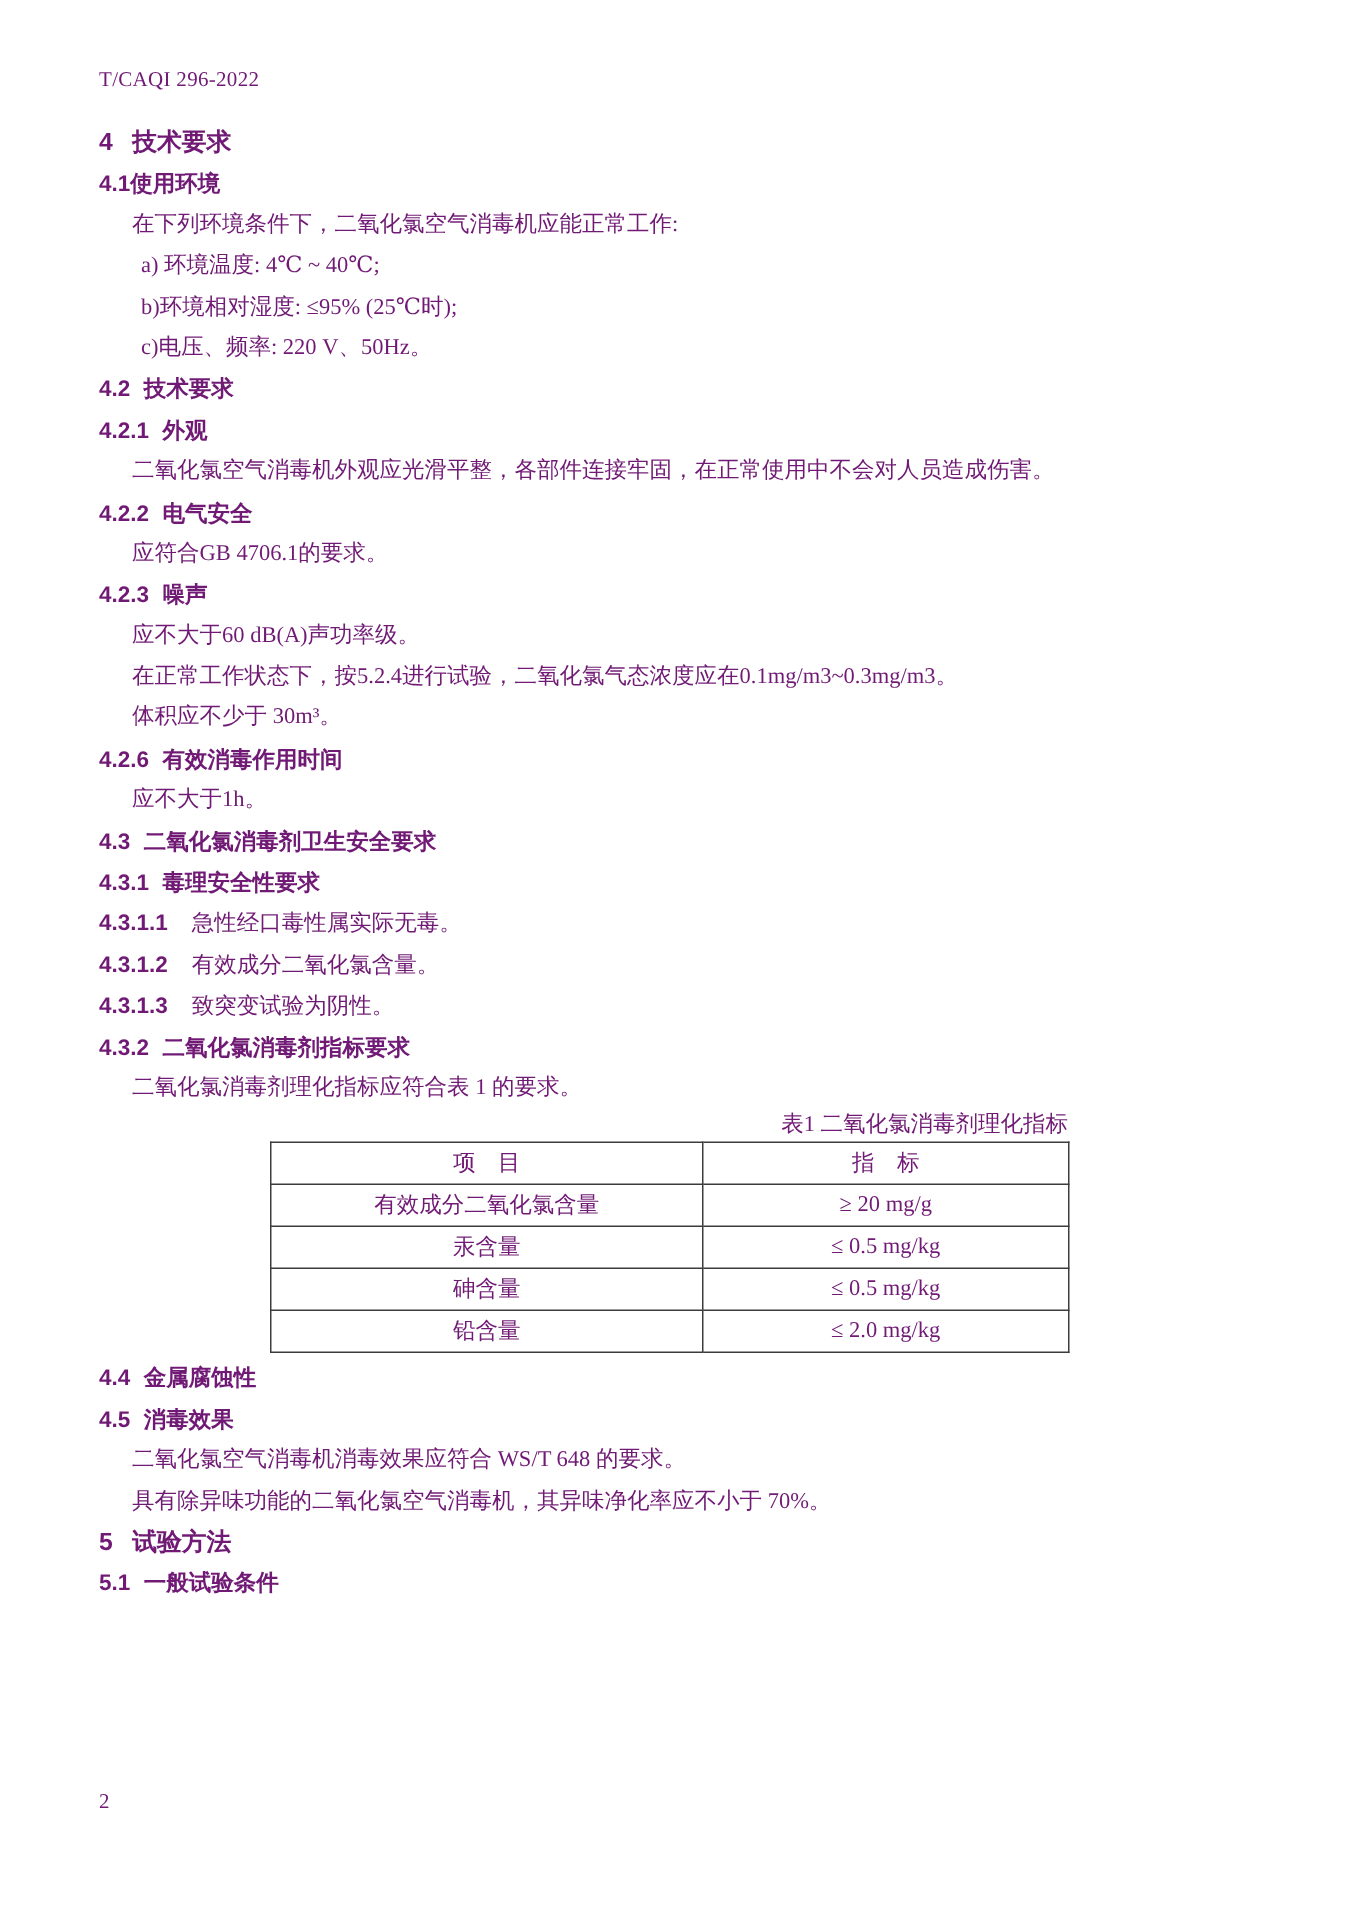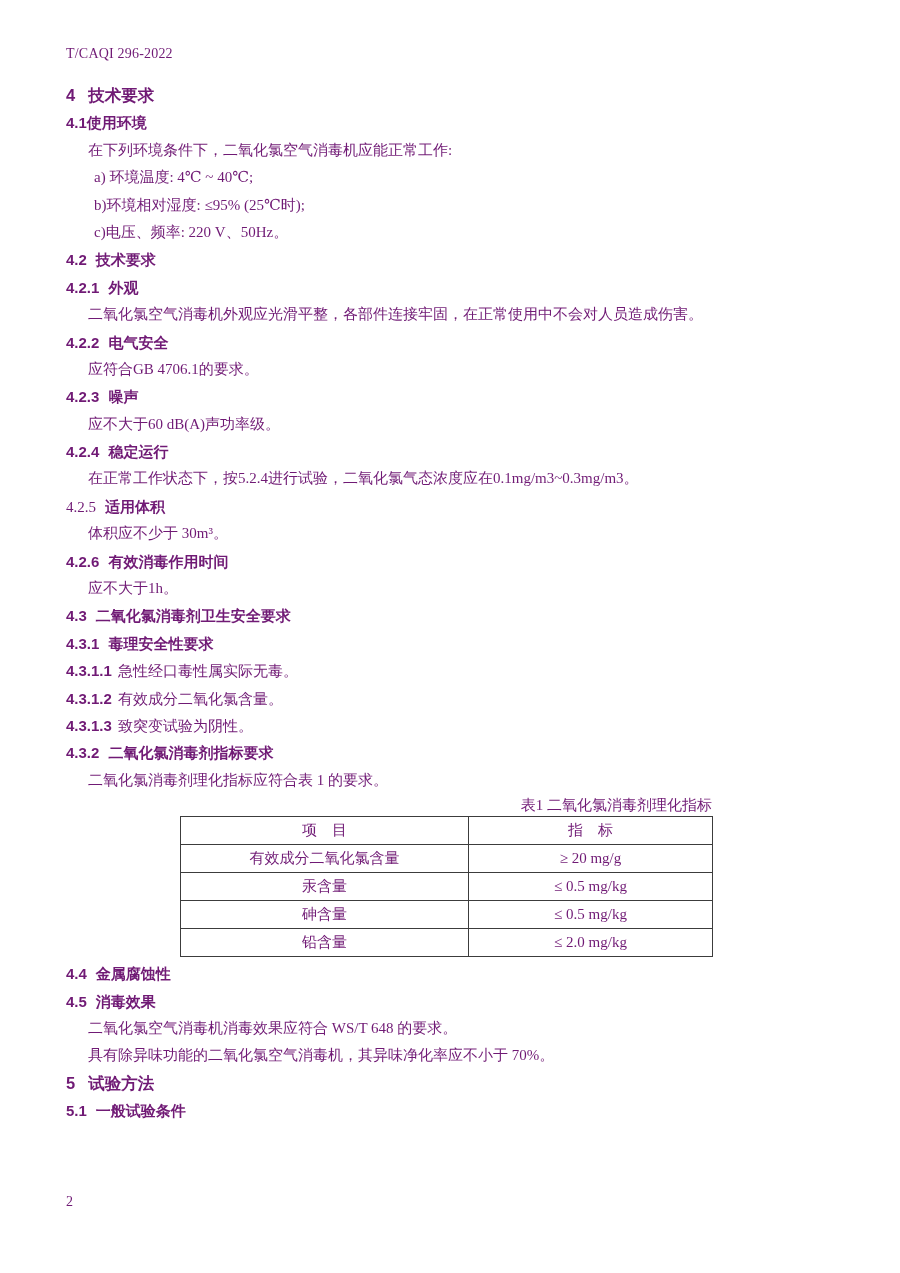--- a/index.html
+++ b/index.html
@@ -23,21 +23,21 @@
   }
   .h1{font-size:16.5px;}
   .h2{font-size:15px;}
   .h1 .title{margin-left:13px;}
   .h2 .title{margin-left:9px;}
   .h2.tight .title{margin-left:0;}
   .num-serif{font-family:"Liberation Serif","DejaVu Serif",serif;font-weight:normal;}
   .para{padding-left:22px;}
   .list{padding-left:28px;}
   .clause .num{font-family:"Liberation Sans","DejaVu Sans",sans-serif;font-weight:bold;}
-  .clause .ctext{margin-left:6px;}
+  .clause .ctext{margin-left:16px;}
   .caption{
     width:532px;margin-left:114px;height:22px;line-height:22px;
     text-align:right;font-size:15px;
   }
   table.spec{
     border-collapse:collapse;table-layout:fixed;
     width:532px;margin-left:114px;margin-bottom:3px;
   }
   table.spec th,table.spec td{
     border:1px solid #3c3c3c;height:27px;padding:0;
@@ -72,24 +72,22 @@
 
     <div class="line h2"><span class="num">4.2.1</span><span class="title">外观</span></div>
     <div class="line para">二氧化氯空气消毒机外观应光滑平整，各部件连接牢固，在正常使用中不会对人员造成伤害。</div>
 
     <div class="line h2"><span class="num">4.2.2</span><span class="title">电气安全</span></div>
     <div class="line para">应符合GB 4706.1的要求。</div>
 
     <div class="line h2"><span class="num">4.2.3</span><span class="title">噪声</span></div>
     <div class="line para">应不大于60 dB(A)声功率级。</div>
 
-    <div class="line h2"><span class="num">4.2.4</span><span class="title">稳定运行</span></div>
     <div class="line para">在正常工作状态下，按5.2.4进行试验，二氧化氯气态浓度应在0.1mg/m3~0.3mg/m3。</div>
 
-    <div class="line h2"><span class="num num-serif">4.2.5</span><span class="title">适用体积</span></div>
     <div class="line para">体积应不少于 30m³。</div>
 
     <div class="line h2"><span class="num">4.2.6</span><span class="title">有效消毒作用时间</span></div>
     <div class="line para">应不大于1h。</div>
 
     <div class="line h2"><span class="num">4.3</span><span class="title">二氧化氯消毒剂卫生安全要求</span></div>
 
     <div class="line h2"><span class="num">4.3.1</span><span class="title">毒理安全性要求</span></div>
 
     <div class="line clause"><span class="num">4.3.1.1</span><span class="ctext">急性经口毒性属实际无毒。</span></div>

